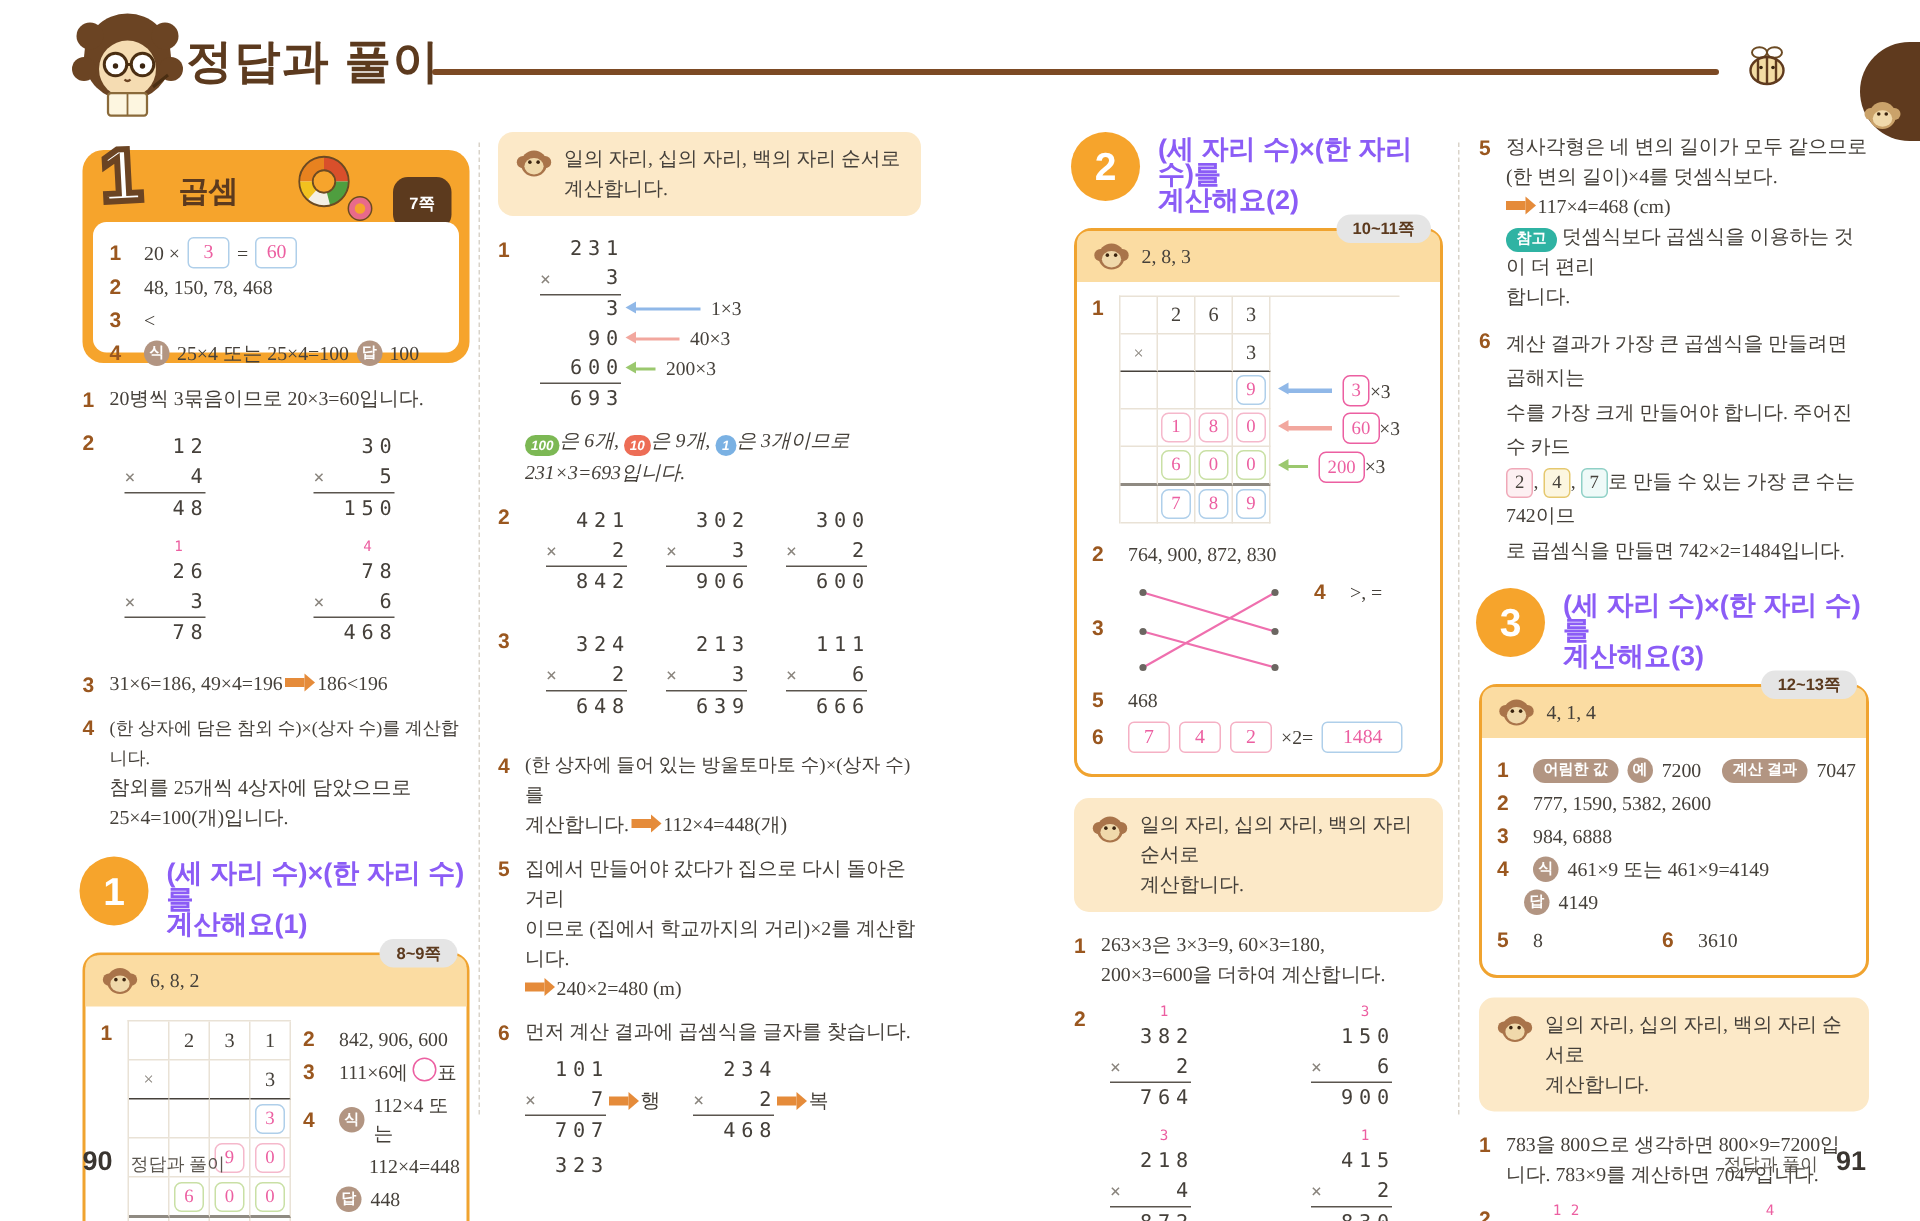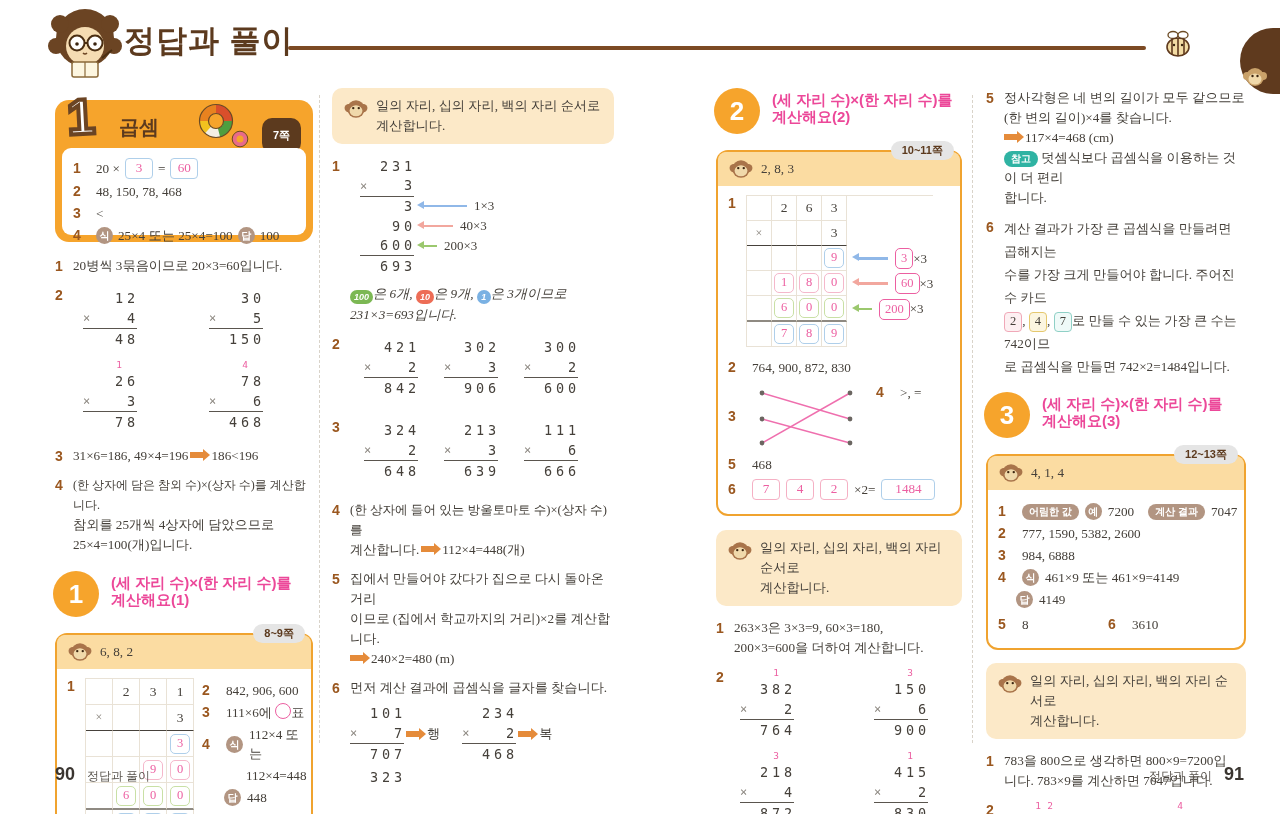--- a/index.html
+++ b/index.html
@@ -77,22 +77,22 @@
   .triple{display:flex;gap:26px;padding-left:14px;margin:4px 0 10px;}
   .w54{width:54px;flex:none;}
   .ubline{border-bottom:1.5px solid #5a554e;}
   .erow{display:flex;align-items:center;height:20px;}
   .plab{font-size:13px;}
   .tagwrap{display:flex;align-items:center;}
   
   .sec{position:relative;min-height:52px;margin-top:4px;}
   .snum{position:absolute;left:-2px;top:0;width:46px;height:46px;border-radius:50%;background:#f6a42c;color:#fff;
         font-family:"Liberation Sans",sans-serif;font-weight:bold;font-size:26px;display:flex;align-items:center;justify-content:center;}
-  .stitle{margin-left:56px;font-family:"Liberation Sans",sans-serif;font-weight:bold;color:#ec4899;
-          font-size:15px;line-height:17px;padding-top:3px;}
+  .stitle{margin-left:56px;font-family:"Liberation Sans",sans-serif;font-weight:bold;color:#8b5cf6;
+          font-size:18px;line-height:17px;padding-top:3px;}
   .sbox{border:2.5px solid #f0a32f;border-radius:12px;background:#fff;position:relative;margin-top:10px;}
   .spage{position:absolute;right:6px;top:-11px;z-index:2;}
   .sbhead{background:#fbdca2;border-radius:8px 8px 0 0;padding:6px 11px;display:flex;align-items:center;gap:8px;font-size:13.2px;}
   .sbbody{padding:9px 10px 11px;}
   .notebox{background:#fce9c8;border-radius:10px;padding:8px 12px;display:flex;gap:8px;font-size:13.2px;line-height:20px;margin-bottom:12px;}
   
   .grid{display:inline-block;border-top:1px solid #e9e2d6;border-left:1px solid #e9e2d6;}
   .grow{display:flex;}
   .gc{width:26px;height:25px;display:flex;align-items:center;justify-content:center;
       border-right:1px solid #e9e2d6;border-bottom:1px solid #e9e2d6;font-size:13.5px;}
@@ -967,21 +967,21 @@
     </div>
   </div>
 
 </div>
 
 <div class="col" id="col4">
   <div class="prob">
     <span class="pn">5</span>
     <div class="pbody">
       <div>정사각형은 네 변의 길이가 모두 같으므로</div>
-      <div>(한 변의 길이)×4를 찾습니다.</div>
+      <div>(한 변의 길이)×4를 덧셈식보다.</div>
       <div><span class="rarr" style="margin-left:0;"></span><span>117×4=468 (cm)</span></div>
       <div><span class="bpill bteal">참고</span> <span>덧셈식보다 곱셈식을 이용하는 것이 더 편리</span></div>
       <div>합니다.</div>
     </div>
   </div>
 
   <div class="prob">
     <span class="pn">6</span>
     <div class="pbody" style="line-height:23px;">
       <div>계산 결과가 가장 큰 곱셈식을 만들려면 곱해지는</div>

